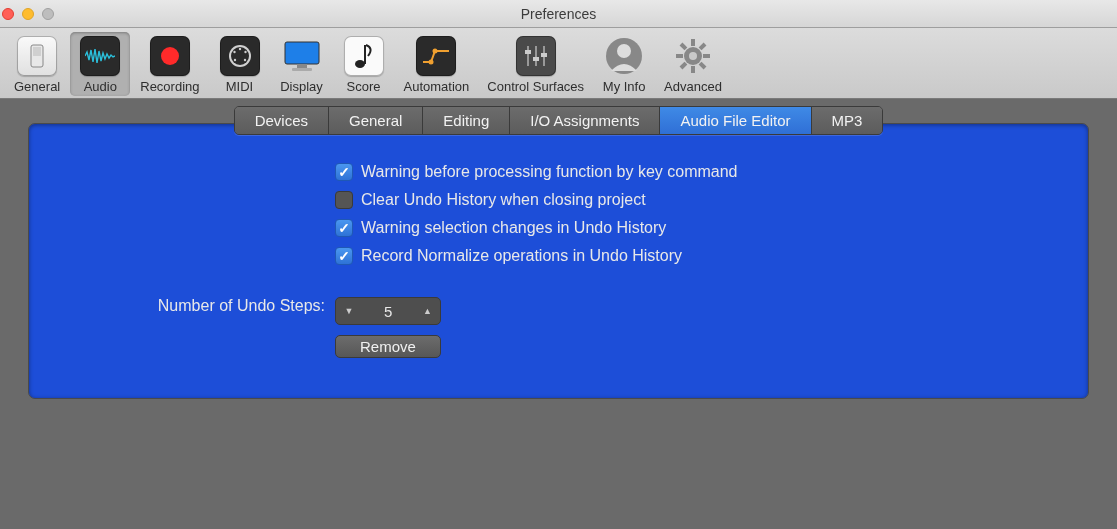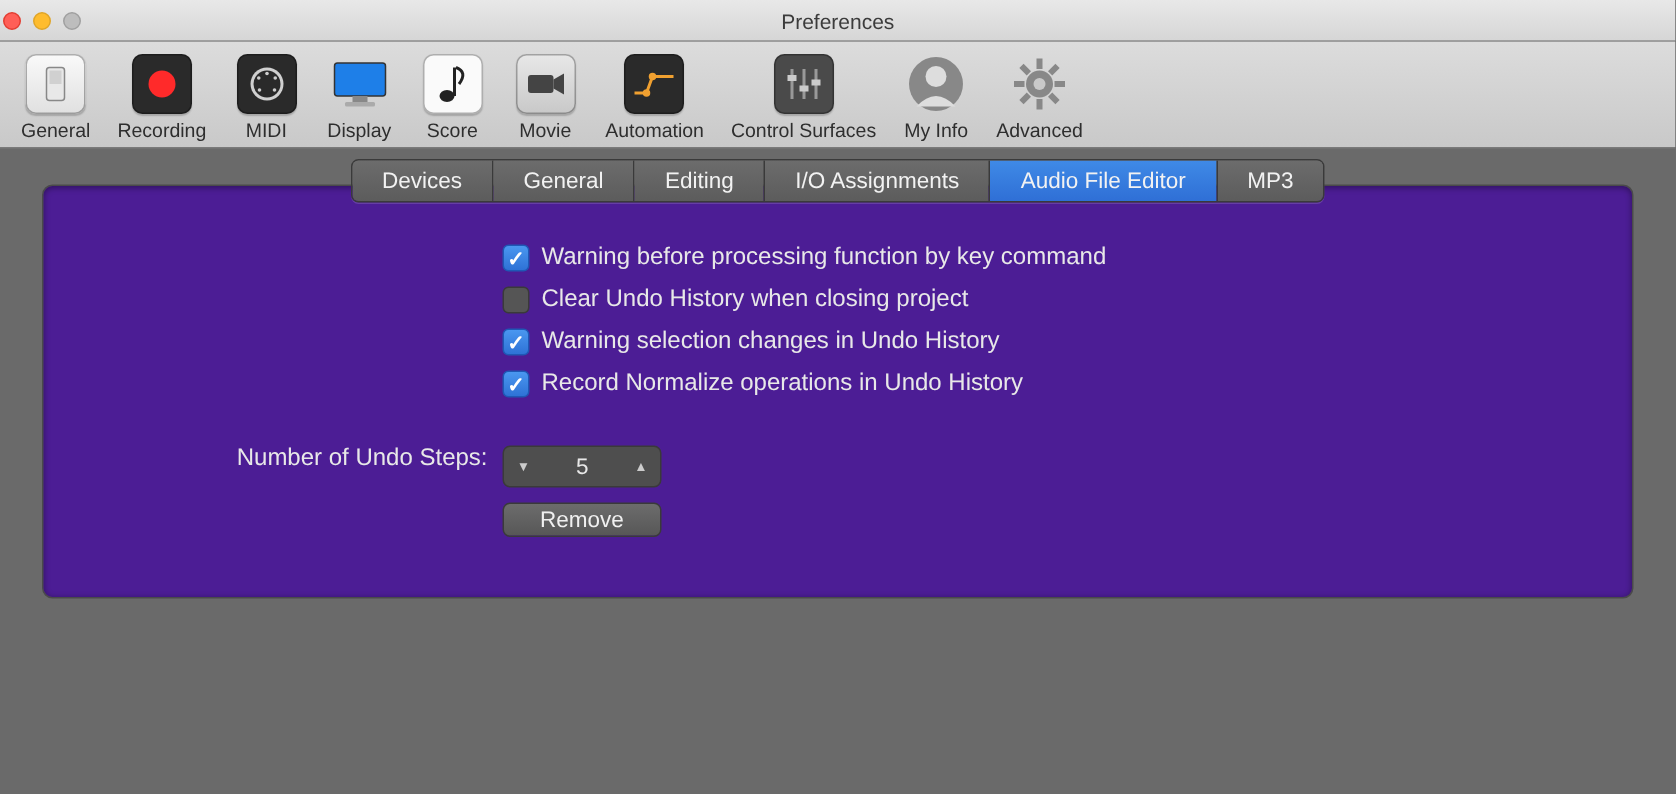--- a/index.html
+++ b/index.html
@@ -63,21 +63,21 @@
     justify-content: center;
     box-shadow: inset 0 0 0 1px rgba(0,0,0,0.3), 0 1px 1px rgba(0,0,0,0.2);
     margin-bottom: 3px;
   }
   .toolbar-label { font-size: 13px; color: #2e2e2e; }
   
   .panel {
     padding: 24px 28px;
   }
   .inset {
-    background: #4c1d95;
+    background: #1d4ed8;
     border-radius: 7px;
     border: 1px solid #4a4a4a;
     box-shadow: inset 0 1px 4px rgba(0,0,0,0.4);
     padding-top: 22px;
     padding-bottom: 30px;
   }
   
   .seg {
     display: flex;
     justify-content: center;
@@ -197,20 +197,28 @@
 
 <div class="toolbar">
   <div class="toolbar-item">
     <div class="toolbar-icon" style="background:linear-gradient(#fafafa,#e0e0e0)">
       <svg width="14" height="24" viewBox="0 0 14 24">
           <rect x="1" y="1" width="12" height="22" rx="2" fill="#e8e8e8" stroke="#888"></rect>
           <rect x="3" y="3" width="8" height="9" fill="#d0d0d0"></rect>
         </svg>
     </div>
     <div class="toolbar-label">General</div>
+  </div>
+  <div class="toolbar-item selected">
+    <div class="toolbar-icon" style="background:#2a2a2a">
+      <svg width="30" height="18" viewBox="0 0 30 18">
+          <polyline points="0,9 2,5 4,13 6,3 8,15 10,2 12,16 14,4 16,14 18,6 20,12 22,7 24,11 26,8 28,10 30,9" stroke="#2bc0dc" stroke-width="1.4" fill="none"></polyline>
+        </svg>
+    </div>
+    <div class="toolbar-label">Audio</div>
   </div>
   <div class="toolbar-item">
     <div class="toolbar-icon" style="background:#2a2a2a">
       <svg width="22" height="22">
           <circle cx="11" cy="11" r="9" fill="#ff2a2a"></circle>
         </svg>
     </div>
     <div class="toolbar-label">Recording</div>
   </div>
   <div class="toolbar-item">
@@ -239,29 +247,20 @@
   </div>
   <div class="toolbar-item">
     <div class="toolbar-icon" style="background:#fafafa">
       <svg width="20" height="28" viewBox="0 0 20 28">
           <ellipse cx="6" cy="22" rx="5" ry="4" fill="#222"></ellipse>
           <rect x="10" y="3" width="2" height="19" fill="#222"></rect>
           <path d="M12 3 Q20 6 14 14" stroke="#222" stroke-width="2" fill="none"></path>
         </svg>
     </div>
     <div class="toolbar-label">Score</div>
-  </div>
-  <div class="toolbar-item">
-    <div class="toolbar-icon" style="background:linear-gradient(#e8e8e8,#c8c8c8)">
-      <svg width="26" height="18">
-          <rect x="1" y="3" width="17" height="12" rx="2" fill="#444"></rect>
-          <polygon points="18,6 25,2 25,16 18,12" fill="#444"></polygon>
-        </svg>
-    </div>
-    <div class="toolbar-label">Movie</div>
   </div>
   <div class="toolbar-item">
     <div class="toolbar-icon" style="background:#2a2a2a">
       <svg width="30" height="20">
           <polyline points="2,16 10,16 14,5 28,5" stroke="#f0a030" stroke-width="2" fill="none"></polyline>
           <circle cx="10" cy="16" r="2.5" fill="#f0a030"></circle>
           <circle cx="14" cy="5" r="2.5" fill="#f0a030"></circle>
         </svg>
     </div>
     <div class="toolbar-label">Automation</div>

